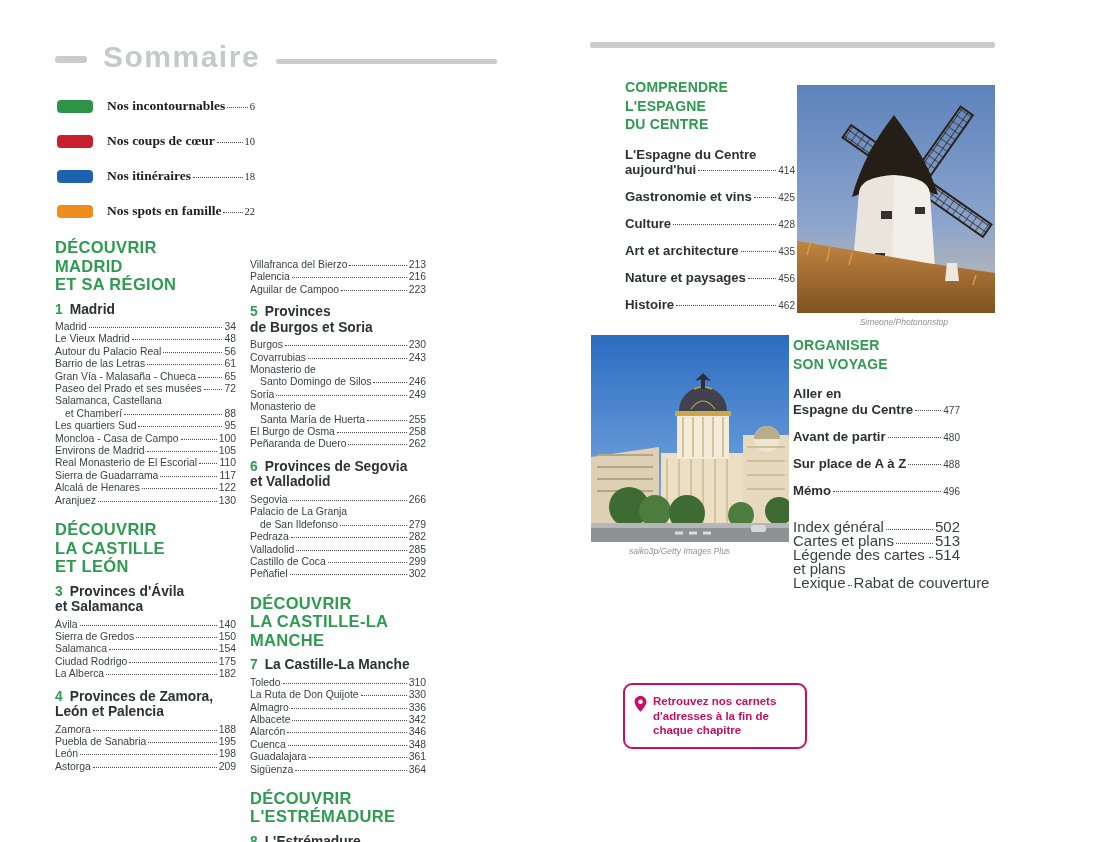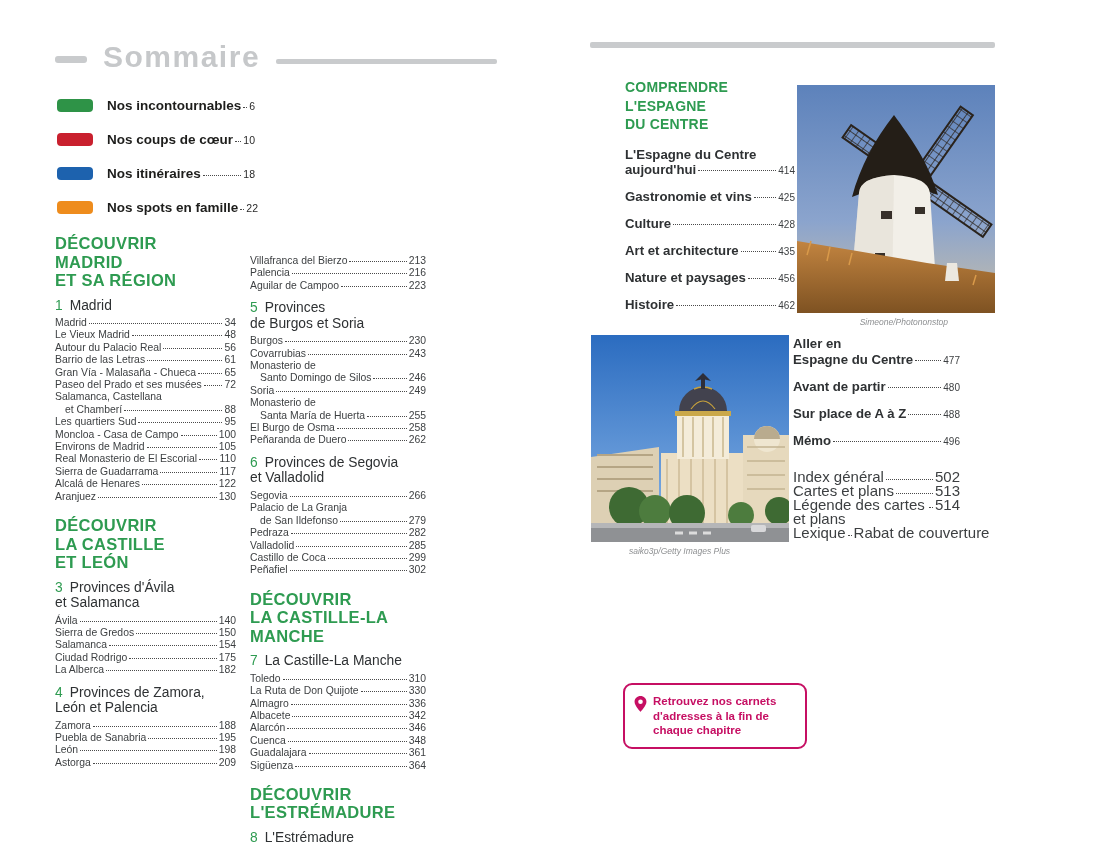--- a/index.html
+++ b/index.html
@@ -6,40 +6,40 @@
   .canvas{position:relative;width:1106px;height:842px;background:#fff;
           font-family:"Liberation Sans",sans-serif;color:#3c3f41;overflow:hidden;}
 
   
   .left-page{position:absolute;left:55px;top:40px;width:442px;}
   .lp-header{display:flex;align-items:center;gap:16px;}
   .dash{width:32px;height:7px;background:#c9cbcd;border-radius:3px;flex:none;margin-top:4px;}
   .som-title{font-size:30px;font-weight:bold;color:#c6c8ca;letter-spacing:1.5px;margin:0;line-height:34px;}
   .hline{flex:1;height:5px;background:#c9cbcd;border-radius:2px;margin-top:8px;}
 
-  .legend{margin:24px 0 0 2px;width:198px;}
+  .legend{margin:24px 0 0 2px;width:198px;font-family:Liberation Serif, serif;}
   .legend-item{display:flex;align-items:center;margin-bottom:19px;}
   .swatch{width:36px;height:13px;border-radius:4px;margin-right:14px;flex:none;}
   .legend-item .row{flex:1;}
   .legend-label{font-weight:bold;font-size:13.5px;color:#1d1d1b;white-space:nowrap;}
   .legend .pg{font-size:10.5px;color:#2a2a2a;}
 
   .row{display:flex;align-items:baseline;}
   .dots{flex:1;position:relative;min-width:8px;}
   .dots::after{content:"";position:absolute;left:2px;right:2px;bottom:2px;
                border-bottom:1.6px dotted #4a4a4a;}
   .pg{white-space:nowrap;}
 
   .toc{display:flex;gap:14px;margin-top:2px;}
   .toc-col{width:181px;}
   .toc-col2{width:176px;padding-top:21px;}
   .part{color:#2e9b51;font-weight:bold;font-size:16.5px;line-height:18.5px;
         letter-spacing:.3px;margin:13px 0 7px;white-space:pre-line;}
   .toc-col1 > .part:first-child{margin-top:0;}
-  .chapter{font-size:13.8px;font-weight:normal;color:#2e3133;line-height:15.5px;margin:8px 0 4px;}
+  .chapter{font-size:13.8px;font-weight:bold;color:#2e3133;line-height:15.5px;margin:8px 0 4px;}
   .chapter .num{color:#2e9b51;margin-right:7px;}
   .entry{font-size:10.4px;line-height:12.4px;color:#3c3f41;}
   .entry .ind{padding-left:10px;}
 
   
   .right-page{position:absolute;left:587px;top:42px;width:408px;height:768px;}
   .rp-bar{position:absolute;left:3px;top:0;width:405px;height:6px;background:#c9cbcd;border-radius:2px;}
   .rp-title{color:#2e9b51;font-weight:bold;font-size:14px;line-height:18.5px;
             letter-spacing:.2px;margin:0 0 13px;white-space:pre-line;}
   .block-understand{position:absolute;left:38px;top:36px;width:170px;}
@@ -596,20 +596,22 @@
         </g>
         <rect x="0" y="188" width="198" height="6" fill="#b5b6b8"></rect>
         <rect x="0" y="193" width="198" height="14" fill="#8f9194"></rect>
         <path d="M84 198 h8 M98 198 h8 M112 198 h8" stroke="#dcdcdc" stroke-width="3"></path>
         <rect x="160" y="190" width="15" height="7" rx="2" fill="#d8d8da"></rect>
       </svg>
       <figcaption class="caption">saiko3p/Getty Images Plus</figcaption>
     </figure>
 
     <div class="block-organize">
+      <h2 class="rp-title">ORGANISER
+SON VOYAGE</h2>
       <div class="big">
           <div class="entry">
             <div class="l1">Aller en</div>
             <div class="row">
               <span>Espagne du Centre</span>
               <span class="dots"></span>
               <span class="pg">477</span>
             </div>
           </div>
           <div class="entry">

